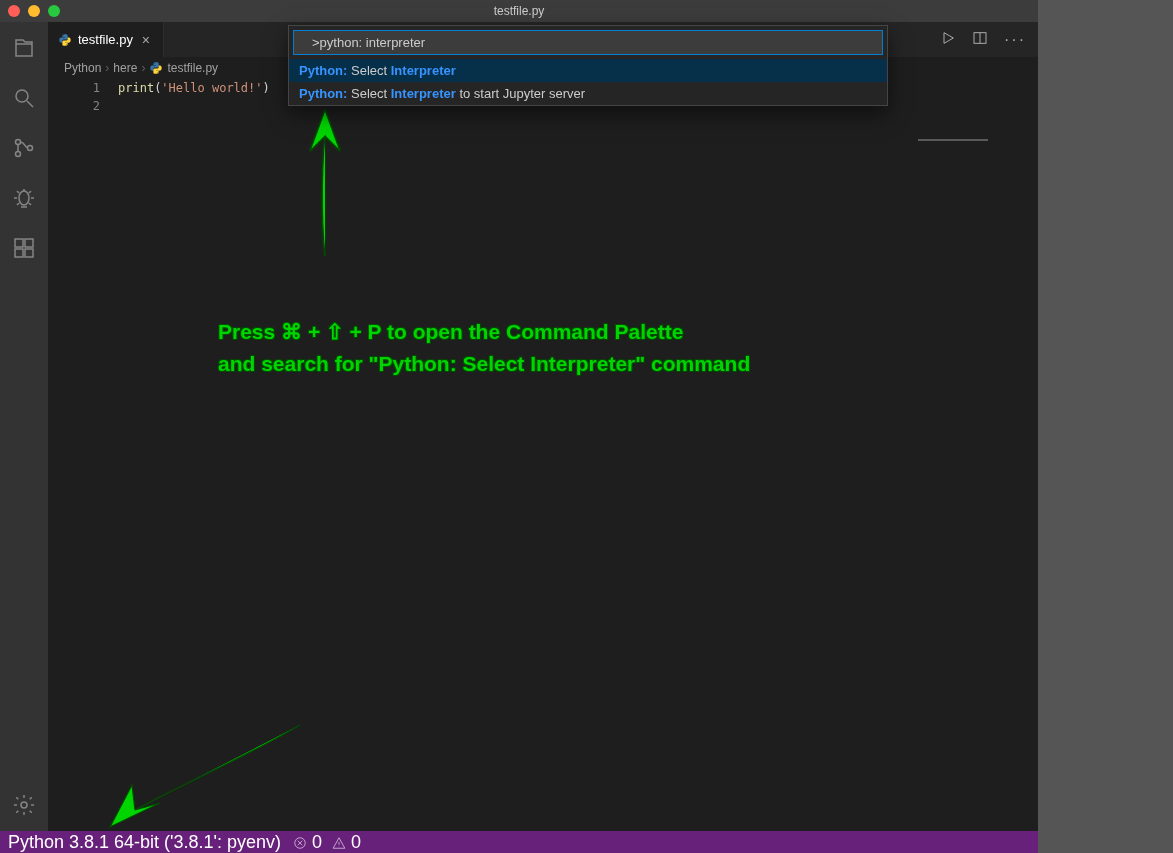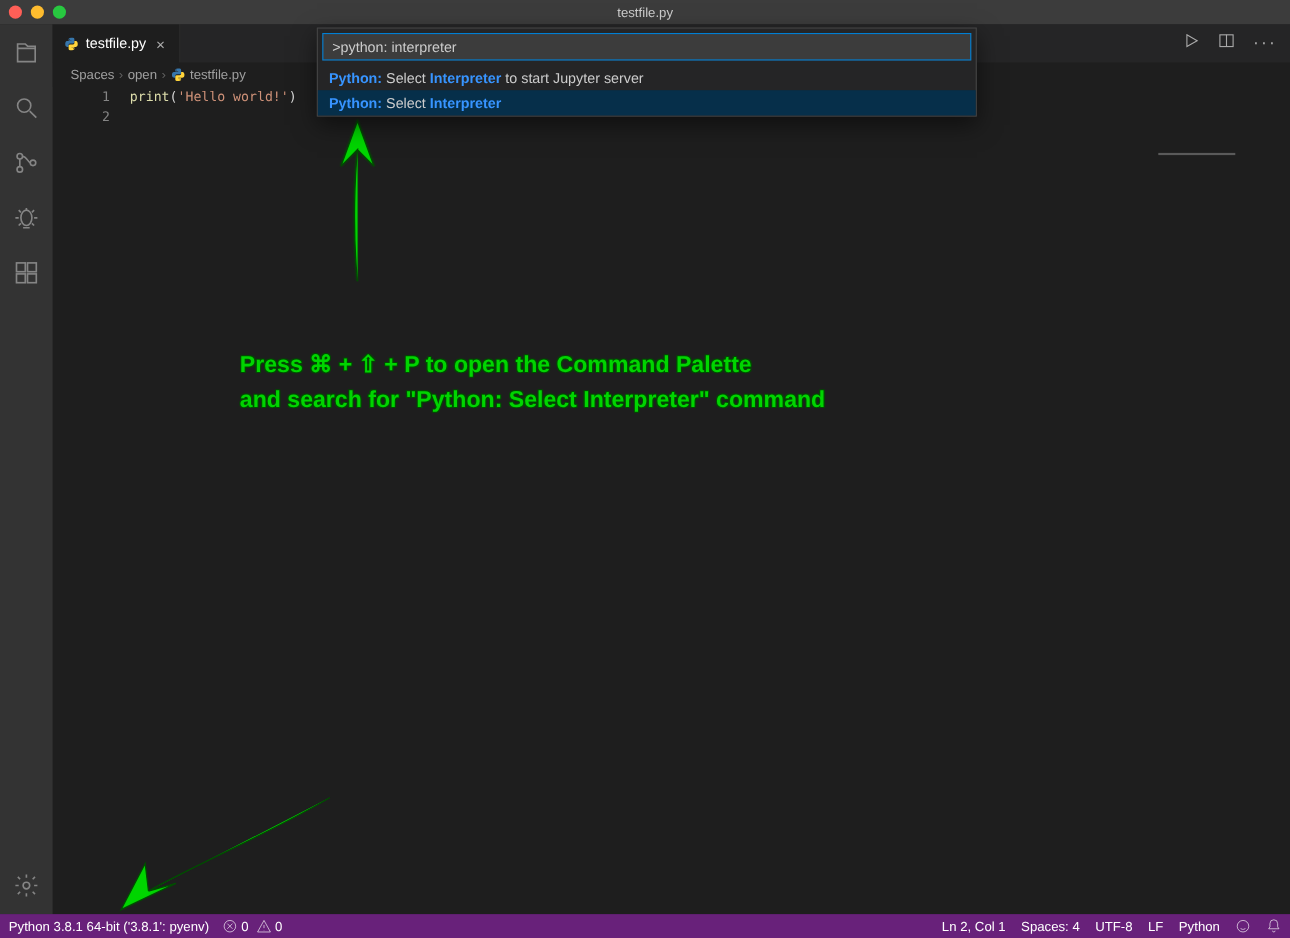--- a/index.html
+++ b/index.html
@@ -20,21 +20,21 @@
     --tab-bg: #2d2d2d;
     --tab-active: #1e1e1e;
     --lineno: #858585;
     --palette-bg: #252526;
     --palette-input: #3c3c3c;
     --palette-selected: #062f4a;
     --palette-hover: #2a2d2e;
     --palette-blue: #3794ff;
   }
   html,body { margin:0; padding:0; width:1173px; height:853px; background:#555; font-family: -apple-system, Helvetica, Arial, sans-serif; overflow:hidden; }
-  #app { width:1173px; height:853px; background:var(--bg); display:flex; flex-direction:column; position:relative; color:var(--text); }
+  #app { width:1038px; height:853px; background:var(--bg); display:flex; flex-direction:column; position:relative; color:var(--text); }
 
   
   #titlebar { height:22px; background:var(--titlebar); display:flex; align-items:center; position:relative; flex-shrink:0; -webkit-app-region:drag; }
   #traffic { display:flex; gap:8px; padding-left:8px; }
   .dot { width:12px; height:12px; border-radius:50%; }
   .dot.red { background:#ff5f57; }
   .dot.yellow { background:#febc2e; }
   .dot.green { background:#28c840; }
   #titlebar-title { position:absolute; left:0; right:0; text-align:center; font-size:12px; color:#ccc; pointer-events:none; }
 
@@ -73,34 +73,34 @@
   .tok-str { color:var(--orange);margin-top:20px; }
   .tok-default { color:#d4d4d4; }
 
   
   #minimap { position:absolute; right:0; top:60px; width:120px; height:500px; pointer-events:none;}
   #minimap .mm-line { height:2px; background:#5a5a5a; margin-bottom:3px; }
 
   
   #palette { position:absolute; top:25px; left:288px; width:598px; background:var(--palette-bg); box-shadow:0 8px 20px rgba(0,0,0,.5); z-index:50; border:1px solid #454545; }
   #palette-inputwrap { padding:4px; }
-  #palette-input { width:100%; box-sizing:border-box; background:var(--palette-input); border:1px solid #007fd4; color:#ccc; font-size:13px; padding:4px 8px; outline:none; font-family:inherit; }
+  #palette-input { width:100%; box-sizing:border-box; background:var(--palette-input); border:1px solid #007fd4; color:#ccc; font-size:13px; padding:4px 18px; outline:none; font-family:inherit; }
   #palette-list { }
   .palette-item { padding:4px 10px; font-size:13px; color:#ccc; }
   .palette-item.selected { background:var(--palette-selected); }
   .palette-item .hl { color:var(--palette-blue); font-weight:600; }
   .palette-item .rest { color:#ccc; }
 
   
   .annotation-text { position:absolute; color:var(--annotation-green); font-weight:700; font-size:21px; text-shadow: -1px -1px 0 var(--annotation-stroke), 1px -1px 0 var(--annotation-stroke), -1px 1px 0 var(--annotation-stroke), 1px 1px 0 var(--annotation-stroke); line-height:1.5; z-index:40; }
   #arrow1 { position:absolute; left:298px; top:106px; z-index:45;}
   #arrow2 { position:absolute; left:100px; top:715px; z-index:45;}
 
   
-  #statusbar { height:22px; background:var(--purple); color:#fff; display:flex; align-items:center; font-size:12px; flex-shrink:0; padding:0 8px; gap:8px; }
+  #statusbar { height:22px; background:var(--purple); color:#fff; display:flex; align-items:center; font-size:18px; flex-shrink:0; padding:0 8px; gap:8px; }
   #statusbar .left { display:flex; align-items:center; gap:12px; }
   #statusbar .right { margin-left:auto; display:flex; align-items:center; gap:14px; }
   .status-icon svg { width:14px; height:14px; stroke:#fff; fill:none; vertical-align:middle; }
 
   
   .pyicon { fill:#3776ab; }
   .pyicon2 { fill:#ffd43b; }
 </style>
 </head>
 <body>
@@ -187,23 +187,23 @@
             <svg viewBox="0 0 24 24" stroke-width="1.5">
                 <rect x="3" y="4" width="18" height="16"></rect>
                 <path d="M12 4v16"></path>
               </svg>
           </span>
           <span class="more-dots">···</span>
         </div>
       </div>
 
       <div id="breadcrumbs">
-        <span>Spaces</span>
+        <span>Python</span>
         <span class="crumb-sep">›</span>
-        <span>open</span>
+        <span>here</span>
         <span class="crumb-sep">›</span>
         <span class="py-badge-sm">
           <svg viewBox="0 0 32 32">
               <path class="pyicon" d="M15 3c-5 0-5 3-5 3v3h6v1H7s-4 0-4 6 4 6 4 6h3v-4s0-3 3-3h6s3 0 3-3V6s0-3-3-3h-4zm-3 2a1 1 0 110 2 1 1 0 010-2z"></path>
               <path class="pyicon2" d="M17 29c5 0 5-3 5-3v-3h-6v-1h9s4 0 4-6-4-6-4-6h-3v4s0 3-3 3h-6s-3 0-3 3v6s0 3 3 3h4zm3-2a1 1 0 110-2 1 1 0 010 2z"></path>
             </svg>
         </span>
         <span>testfile.py</span>
       </div>
 
@@ -234,46 +234,32 @@
               <path d="M8 8l8 8M16 8l-8 8"></path>
             </svg></span>
         <span>0</span>&nbsp;
         <span class="status-icon"><svg viewBox="0 0 24 24">
               <path d="M12 3l10 18H2z"></path>
               <path d="M12 10v5M12 18v.5"></path>
             </svg></span>
         <span>0</span>
       </span>
     </div>
-    <div class="right">
-      <span>Ln 2, Col 1</span>
-      <span>Spaces: 4</span>
-      <span>UTF-8</span>
-      <span>LF</span>
-      <span>Python</span>
-      <span class="status-icon"><svg viewBox="0 0 24 24">
-            <circle cx="12" cy="12" r="9"></circle>
-            <path d="M9 10h.01M15 10h.01M8 15c1 1.5 3 2 4 2s3-.5 4-2"></path>
-          </svg></span>
-      <span class="status-icon"><svg viewBox="0 0 24 24">
-            <path d="M6 8a6 6 0 1112 0v5l2 3H4l2-3zM10 19a2 2 0 104 0"></path>
-          </svg></span>
-    </div>
   </div>
 
   <div id="palette">
     <div id="palette-inputwrap">
       <input id="palette-input" value="&gt;python: interpreter" style="">
     </div>
     <div id="palette-list">
+      <div class="palette-item selected">
+        <span class="hl">Python:</span><span class="rest"> Select </span><span class="hl">Interpreter</span><span class="rest"></span>
+      </div>
       <div class="palette-item">
         <span class="hl">Python:</span><span class="rest"> Select </span><span class="hl">Interpreter</span><span class="rest"> to start Jupyter server</span>
-      </div>
-      <div class="palette-item selected">
-        <span class="hl">Python:</span><span class="rest"> Select </span><span class="hl">Interpreter</span><span class="rest"></span>
       </div>
     </div>
   </div>
 
   <svg id="arrow1" width="60" height="150">
     <defs>
         <filter id="ds">
           <feDropShadow dx="0" dy="0" stdDeviation="1" flood-color="#004c00"></feDropShadow>
         </filter>
       </defs>

